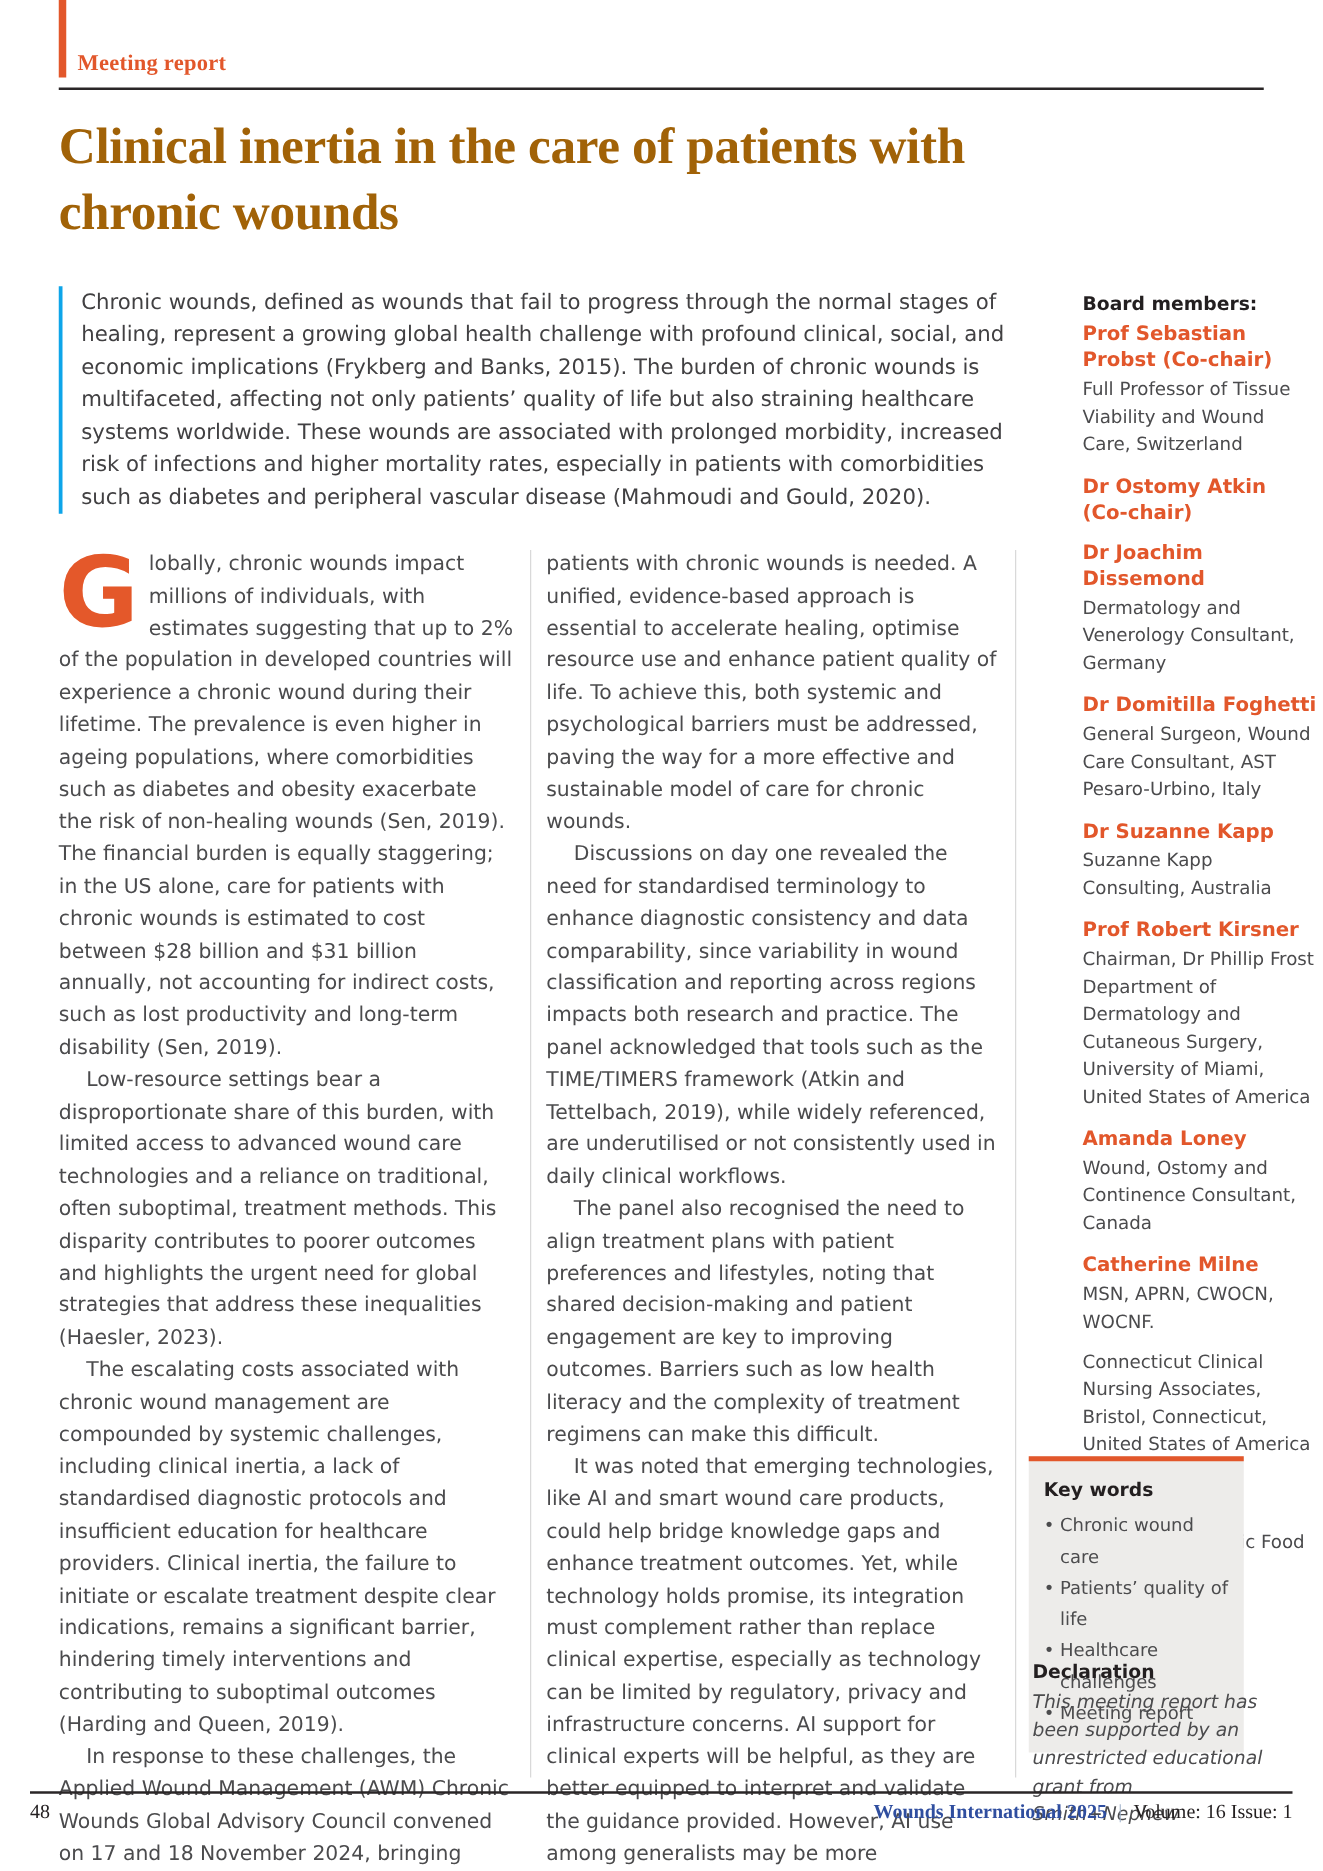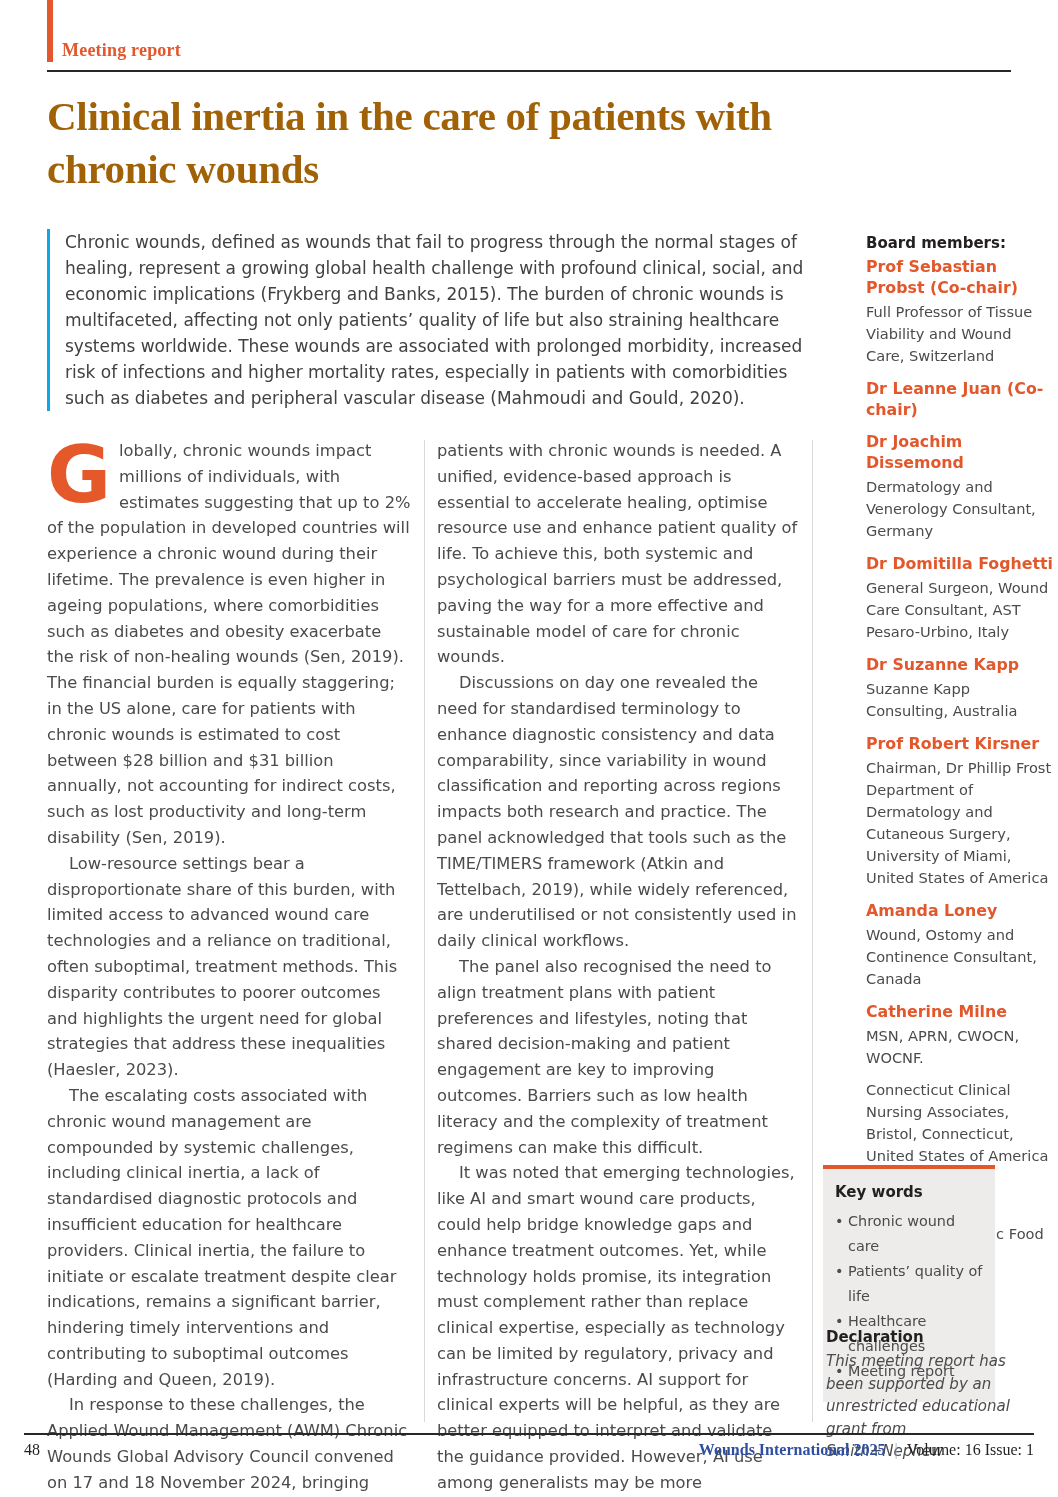--- a/index.html
+++ b/index.html
@@ -106,21 +106,21 @@
   <div class="v-divider d1"></div>
   <div class="v-divider d2"></div>
 
   <aside class="sidebar">
     <div class="sidebar-heading">Board members:</div>
     <div class="member">
       <div class="member-name">Prof Sebastian Probst (Co-chair)</div>
       <div class="member-role">Full Professor of Tissue Viability and Wound Care, Switzerland</div>
     </div>
     <div class="member">
-      <div class="member-name">Dr Leanne Juan (Co-chair)</div>
+      <div class="member-name">Dr Ostomy Atkin (Co-chair)</div>
     </div>
     <div class="member">
       <div class="member-name">Dr Joachim Dissemond</div>
       <div class="member-role">Dermatology and Venerology Consultant, Germany</div>
     </div>
     <div class="member">
       <div class="member-name">Dr Domitilla Foghetti</div>
       <div class="member-role">General Surgeon, Wound Care Consultant, AST Pesaro-Urbino, Italy</div>
     </div>
     <div class="member">

